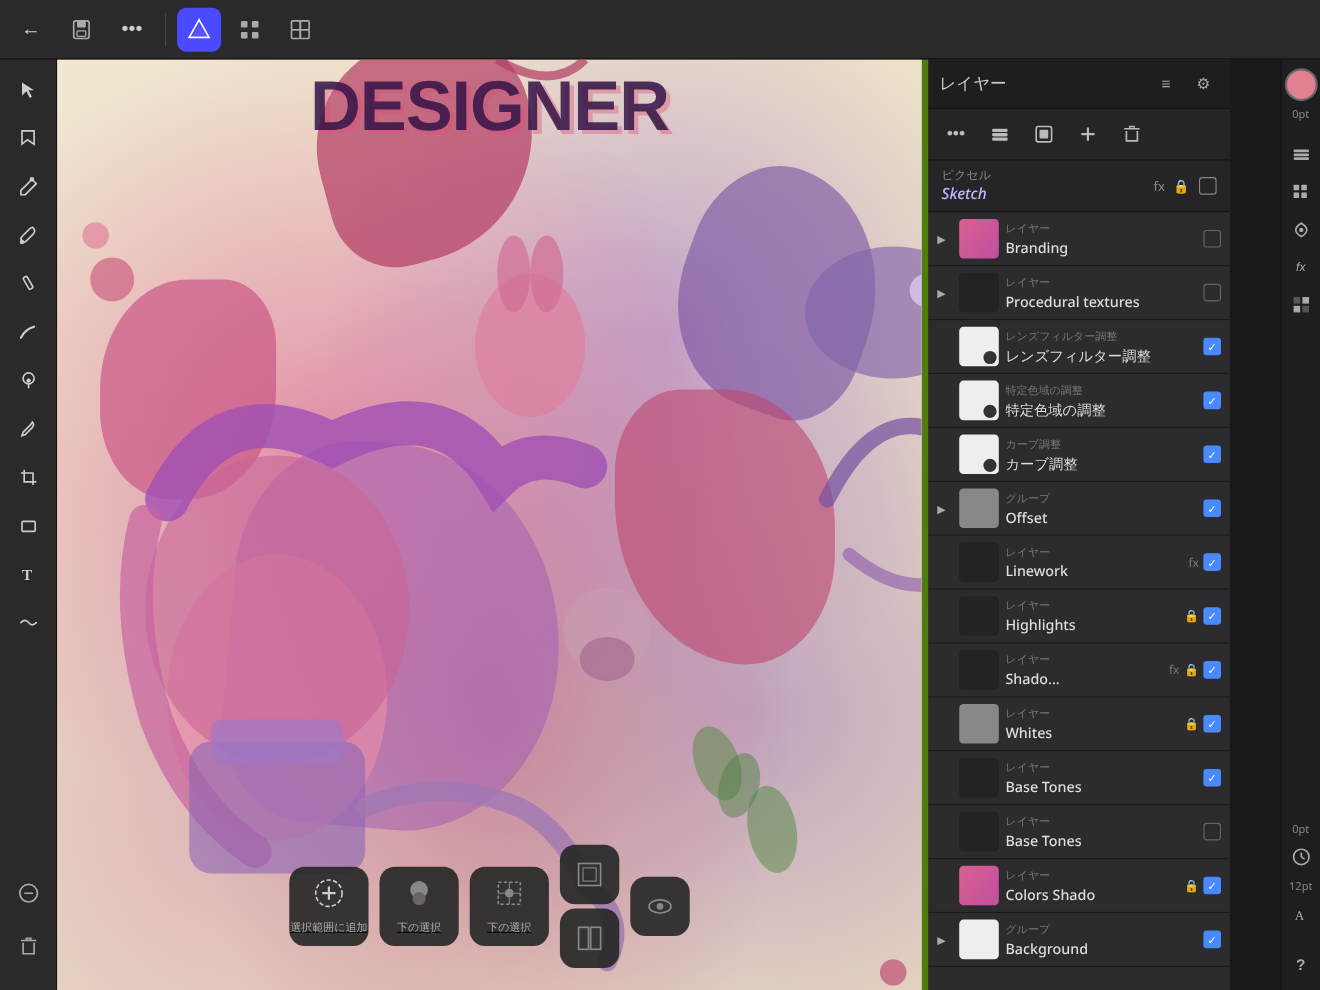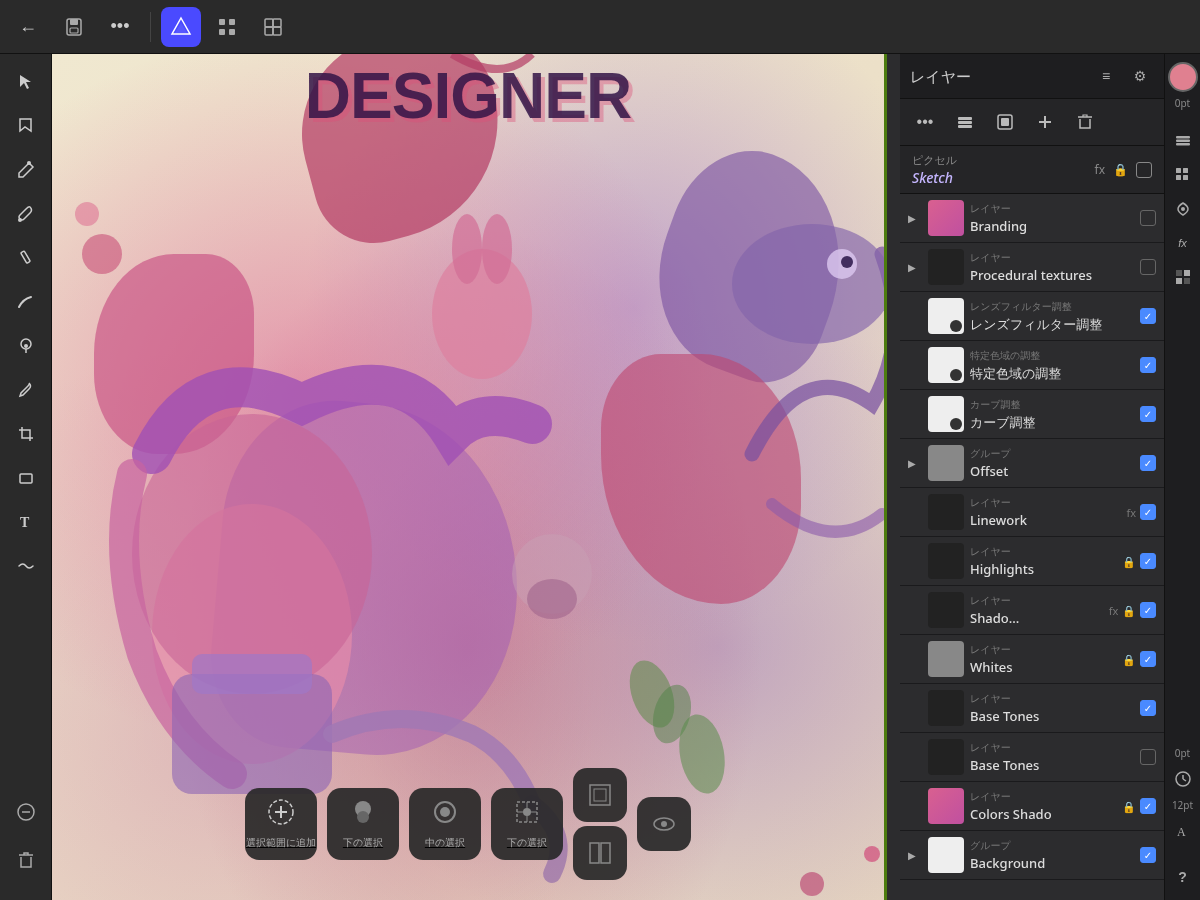--- a/index.html
+++ b/index.html
@@ -157,22 +157,21 @@
     .bottom-btn-icon {
       font-size: 22px;
     }
 
     
     .right-panel {
       width: 280px;
       background: #2c2c2e;
       display: flex;
       flex-direction: column;
-      border-left: 3px solid #4d7c0f;
-      padding-left: 13px;
+      border-left: 6px solid #4d7c0f;
     }
     .right-top-strip {
       display: flex;
       align-items: center;
       padding: 8px 10px;
       background: #1e1e20;
       border-bottom: 1px solid #111;
       gap: 6px;
     }
     .panel-title {
@@ -557,31 +556,20 @@
                 <circle cx="14" cy="19" r="6" fill="#666"></circle>
               </svg>
           </span>
           <span class="bottom-btn-label">下の選択</span>
         </button>
       </div>
       <div style="display:flex;flex-direction:column;align-items:center;gap:4px;">
         <button class="bottom-btn">
           <span class="bottom-btn-icon">
             <svg width="28" height="28" viewBox="0 0 28 28">
-                <circle cx="14" cy="14" r="10" fill="none" stroke="#888" stroke-width="2"></circle>
-                <circle cx="14" cy="14" r="5" fill="#888"></circle>
-              </svg>
-          </span>
-          <span class="bottom-btn-label">中の選択</span>
-        </button>
-      </div>
-      <div style="display:flex;flex-direction:column;align-items:center;gap:4px;">
-        <button class="bottom-btn">
-          <span class="bottom-btn-icon">
-            <svg width="28" height="28" viewBox="0 0 28 28">
                 <rect x="4" y="4" width="20" height="20" fill="none" stroke="#888" stroke-width="1.5" stroke-dasharray="3 2"></rect>
                 <circle cx="14" cy="14" r="4" fill="#888"></circle>
                 <line x1="14" y1="4" x2="14" y2="10" stroke="#888" stroke-width="1"></line>
                 <line x1="14" y1="18" x2="14" y2="24" stroke="#888" stroke-width="1"></line>
                 <line x1="4" y1="14" x2="10" y2="14" stroke="#888" stroke-width="1"></line>
                 <line x1="18" y1="14" x2="24" y2="14" stroke="#888" stroke-width="1"></line>
               </svg>
           </span>
           <span class="bottom-btn-label">下の選択</span>
         </button>
@@ -838,21 +826,21 @@
             <span class="layer-name">Background</span>
           </div>
           <div class="layer-icons">
             <div class="layer-check checked">✓</div>
           </div>
         </div>
 
       </div>
     </div>
 
-    <div style="width:36px;background:#1e1e20;display:flex;flex-direction:column;align-items:center;padding:8px 0;gap:4px;border-left:1px solid #111;">
+    <div style="width:36px;background:#1e1e20;display:flex;flex-direction:column;align-items:center;padding:8px 0;gap:4px;border-left:1px solid #111;margin-left:46px;">
 
       <div class="color-circle"></div>
       <div style="color:#888;font-size:10px;text-align:center;">0pt</div>
 
       <div style="height:8px;"></div>
 
       <button class="right-icon-btn">
         <svg width="18" height="18" viewBox="0 0 18 18">
             <rect x="2" y="4" width="14" height="2.5" rx="1" fill="#aaa"></rect>
             <rect x="2" y="7.5" width="14" height="2.5" rx="1" fill="#aaa"></rect>

